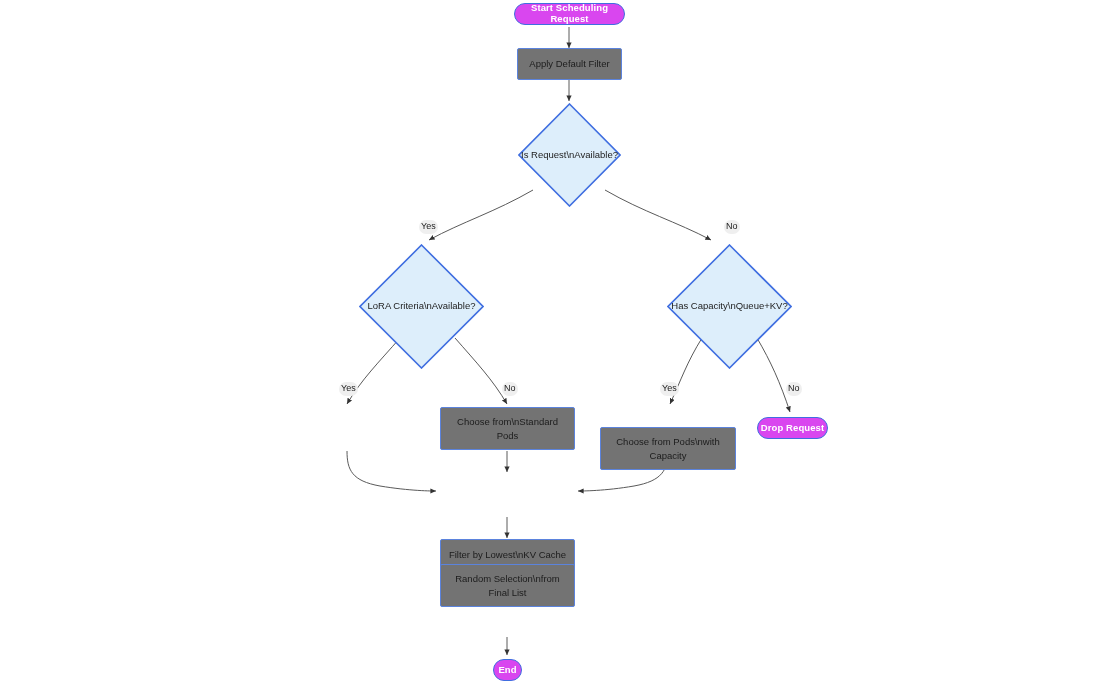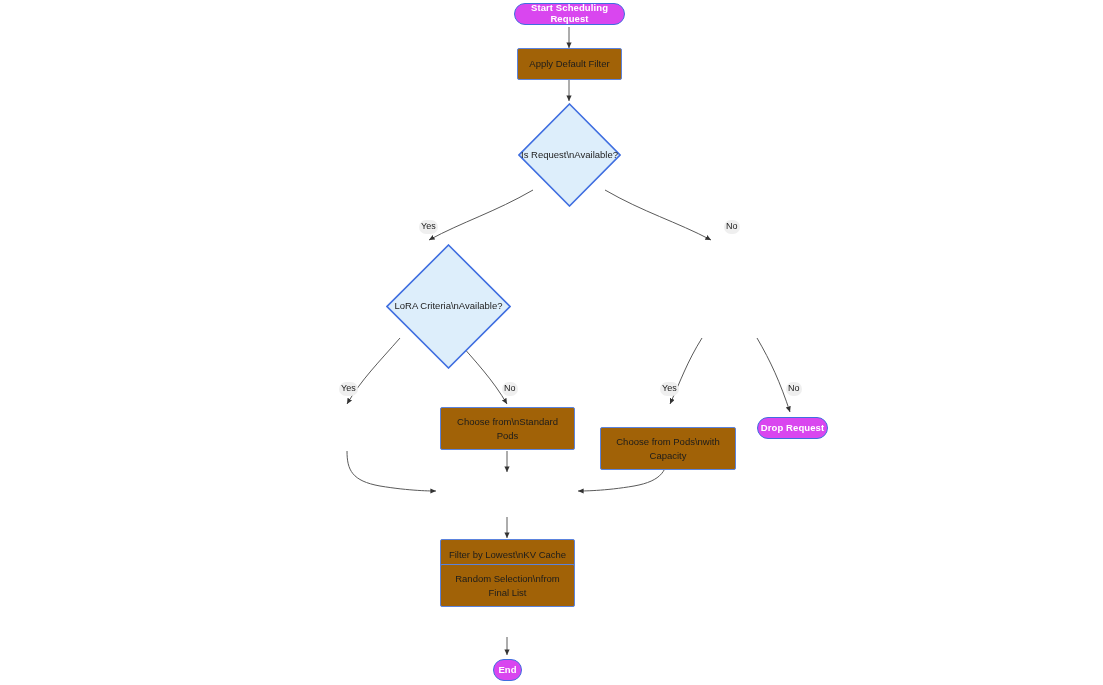--- a/index.html
+++ b/index.html
@@ -40,21 +40,21 @@
     border: 1px solid #3f6ee0;
     border-radius: 999px;
     color: #ffffff;
     font-size: 9.5px;
     font-weight: bold;
     letter-spacing: .1px;
     line-height: 1.15;
   }
   
   .node.rect {
-    background: #a16207;
+    background: #737373;
     border: 1.4px solid #5b83dd;
     border-radius: 2px;
     color: #1c1c1c;
     font-size: 9.5px;
     line-height: 1.45;
   }
   .node.rect .txt {
     padding: 0 6px;
     white-space: pre-line;
   }
@@ -140,27 +140,33 @@
     <span class="txt">Apply Default Filter</span>
   </div>
 
   <div class="node diamond" style="left:518px; top:103px; width:103px; height:104px;">
     <svg class="dshape" viewBox="0 0 103 104" preserveAspectRatio="none">
       <polygon points="51.5,1 102,52 51.5,103 1,52" fill="#ddeefb" stroke="#3f6ee0" stroke-width="1.6"></polygon>
     </svg>
     <span class="dlabel">Is Request\nAvailable?</span>
   </div>
 
-  <div class="node diamond" style="left:386px; top:244px; width:125px; height:125px;text-align:right;">
+  <div class="node diamond" style="left:359px; top:244px; width:125px; height:125px;text-align:right;">
     <svg class="dshape" viewBox="0 0 125 125" preserveAspectRatio="none">
       <polygon points="62.5,1 124,62.5 62.5,124 1,62.5" fill="#ddeefb" stroke="#3f6ee0" stroke-width="1.6"></polygon>
     </svg>
     <span class="dlabel">LoRA Criteria\nAvailable?</span>
   </div>
 
+  <div class="node diamond" style="left:667px; top:244px; width:125px; height:125px;">
+    <svg class="dshape" viewBox="0 0 125 125" preserveAspectRatio="none">
+      <polygon points="62.5,1 124,62.5 62.5,124 1,62.5" fill="#ddeefb" stroke="#3f6ee0" stroke-width="1.6"></polygon>
+    </svg>
+    <span class="dlabel">Has Capacity\nQueue+KV?</span>
+  </div>
 
 
   <div class="node rect" style="left:440px; top:407px; width:135px; height:43px;">
     <span class="txt">Choose from\nStandard Pods</span>
   </div>
 
   <div class="node rect" style="left:600px; top:427px; width:136px; height:43px;">
     <span class="txt">Choose from Pods\nwith Capacity</span>
   </div>
 

